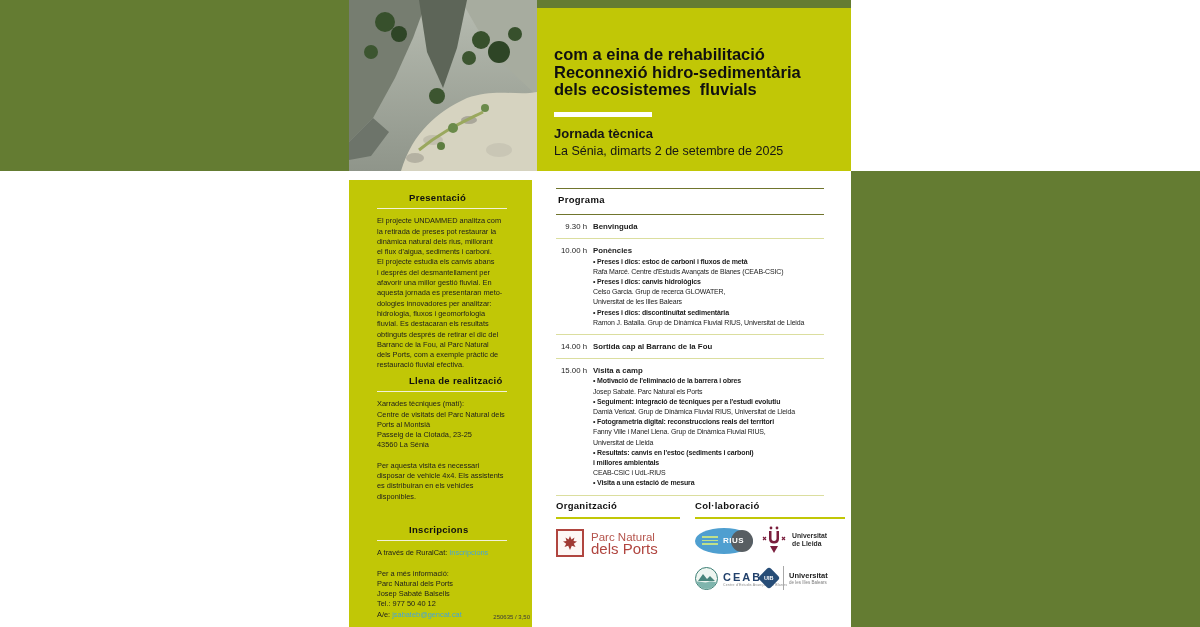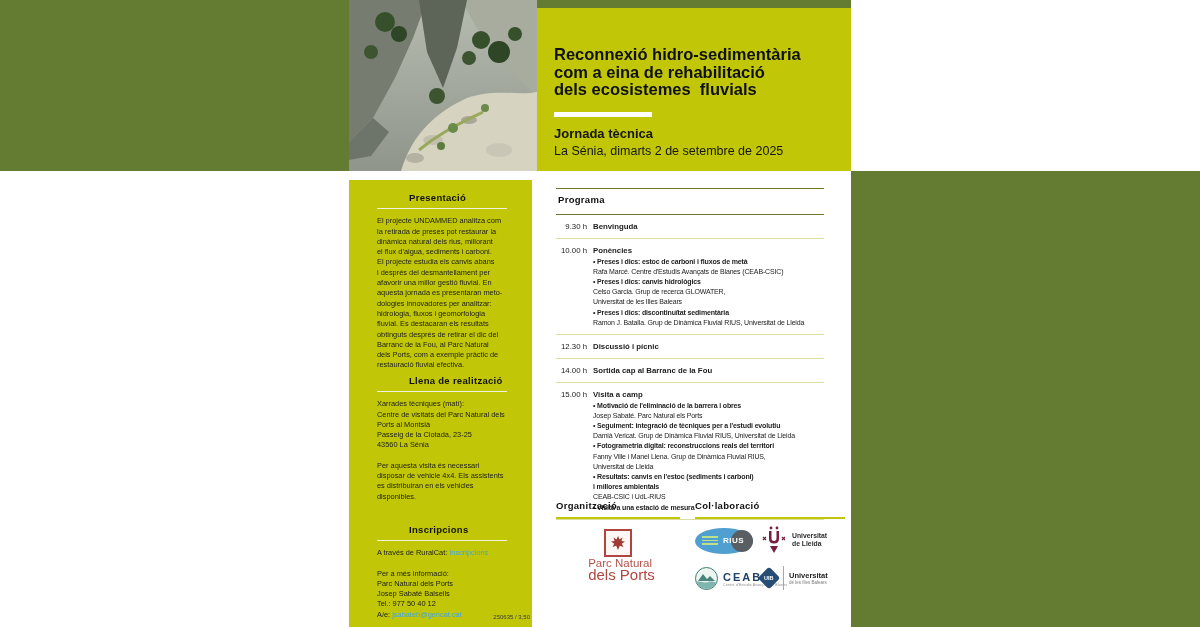--- a/index.html
+++ b/index.html
@@ -54,21 +54,21 @@
   .prog-title{font-weight:bold;}
   .pi{font-size:7px;letter-spacing:-.15px;white-space:nowrap;}
   .pi-b{font-weight:bold;}
 
   
   .footer{left:556px;top:500px;width:295px;height:127px;font-size:9.5px;}
   .f-col-org{position:absolute;left:0;top:0;width:124px;}
   .f-col-collab{position:absolute;left:139px;top:0;width:150px;}
   .f-head{font-weight:bold;letter-spacing:.3px;color:#101010;}
   .f-rule{height:2px;background:var(--chart);margin-top:6px;}
-  .parc-logo{display:flex;align-items:center;margin-top:10px;flex-direction:column;}
+  .parc-logo{display:flex;align-items:center;margin-top:10px;}
   .parc-square{width:24px;height:24px;border:2px solid var(--parc-red);background:#fdf7f5;display:flex;align-items:center;justify-content:center;flex:none;}
   .parc-text{margin-left:7px;line-height:12px;}
   .parc-l1{font-size:11.5px;color:#b5544c;}
   .parc-l2{font-size:15px;font-weight:normal;color:var(--parc-red);text-align:right;}
 
   .logo{position:absolute;display:flex;align-items:center;}
   .logo-rius{left:0;top:28px;width:66px;height:26px;display:block;}
   .rius-ellipse{position:absolute;left:0;top:0;width:58px;height:26px;border-radius:50%;background:#4f9fd0;}
   .rius-bars{position:absolute;left:7px;top:8px;width:16px;}
   .rius-bars span{display:block;height:1.5px;background:#bfe08a;margin-bottom:2px;}
@@ -128,22 +128,22 @@
       <path d="M70,150 C92,132 110,124 134,112" stroke="#9aa85e" stroke-width="3" fill="none"></path>
       <circle cx="104" cy="128" r="5" fill="#6a8a4a"></circle>
         <circle cx="136" cy="108" r="4" fill="#6a8a4a"></circle>
       <circle cx="92" cy="146" r="4" fill="#5d7d40"></circle>
     </svg>
   </div>
 
   <div class="abs title-block">
     <div class="title-strip"></div>
     <div class="title">
+      <div class="title-line">com a eina de rehabilitació</div>
       <div class="title-line">Reconnexió hidro-sedimentària</div>
-      <div class="title-line">com a eina de rehabilitació</div>
       <div class="title-line">dels ecosistemes  fluvials</div>
     </div>
     <div class="title-bar"></div>
     <div class="jornada">Jornada tècnica</div>
     <div class="datum">La Sénia, dimarts 2 de setembre de 2025</div>
   </div>
 
   <div class="abs block-dark-right"></div>
 
   <div class="abs left-col">
@@ -213,26 +213,20 @@
         <div class="pi pi-b">• Preses i dics: estoc de carboni i fluxos de metà</div>
         <div class="pi">Rafa Marcé. Centre d'Estudis Avançats de Blanes (CEAB-CSIC)</div>
         <div class="pi pi-b">• Preses i dics: canvis hidrològics</div>
         <div class="pi">Celso Garcia. Grup de recerca GLOWATER,</div>
         <div class="pi">Universitat de les Illes Balears</div>
         <div class="pi pi-b">• Preses i dics: discontinuïtat sedimentària</div>
         <div class="pi">Ramon J. Batalla. Grup de Dinàmica Fluvial RIUS, Universitat de Lleida</div>
       </div>
     </div>
 
-    <div class="prog-row">
-      <div class="prog-time">12.30 h</div>
-      <div class="prog-body">
-          <div class="prog-title">Discussió i pícnic</div>
-        </div>
-    </div>
 
     <div class="prog-row">
       <div class="prog-time">14.00 h</div>
       <div class="prog-body">
           <div class="prog-title">Sortida cap al Barranc de la Fou</div>
         </div>
     </div>
 
     <div class="prog-row">
       <div class="prog-time">15.00 h</div>

